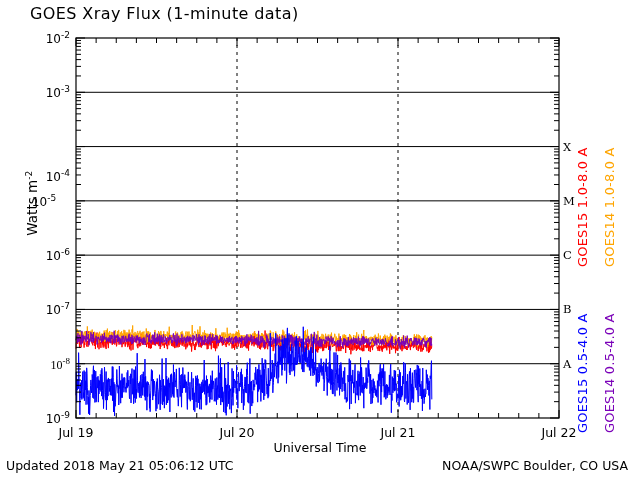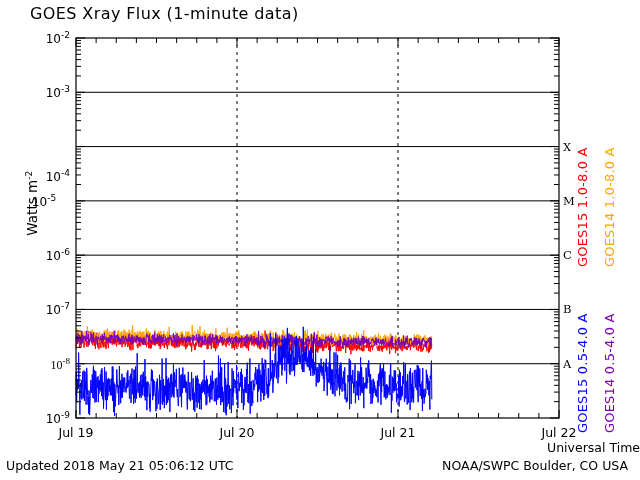--- a/index.html
+++ b/index.html
@@ -36,21 +36,21 @@
   #ylabel {
     left: -28px; top: 195px;
     width: 120px;
     text-align: center;
     font-size: 13.5px;
     transform: rotate(-90deg);
   }
   #xlabel {
     left: 0px; top: 440px;
     width: 640px;
-    text-align: right;
+    text-align: center;
     font-size: 12.5px;
   }
 
   #footer-left {
     left: 6px; top: 458px;
     font-size: 12.5px;
   }
   #footer-right {
     right: 20px; top: 458px;
     font-size: 12.5px;

